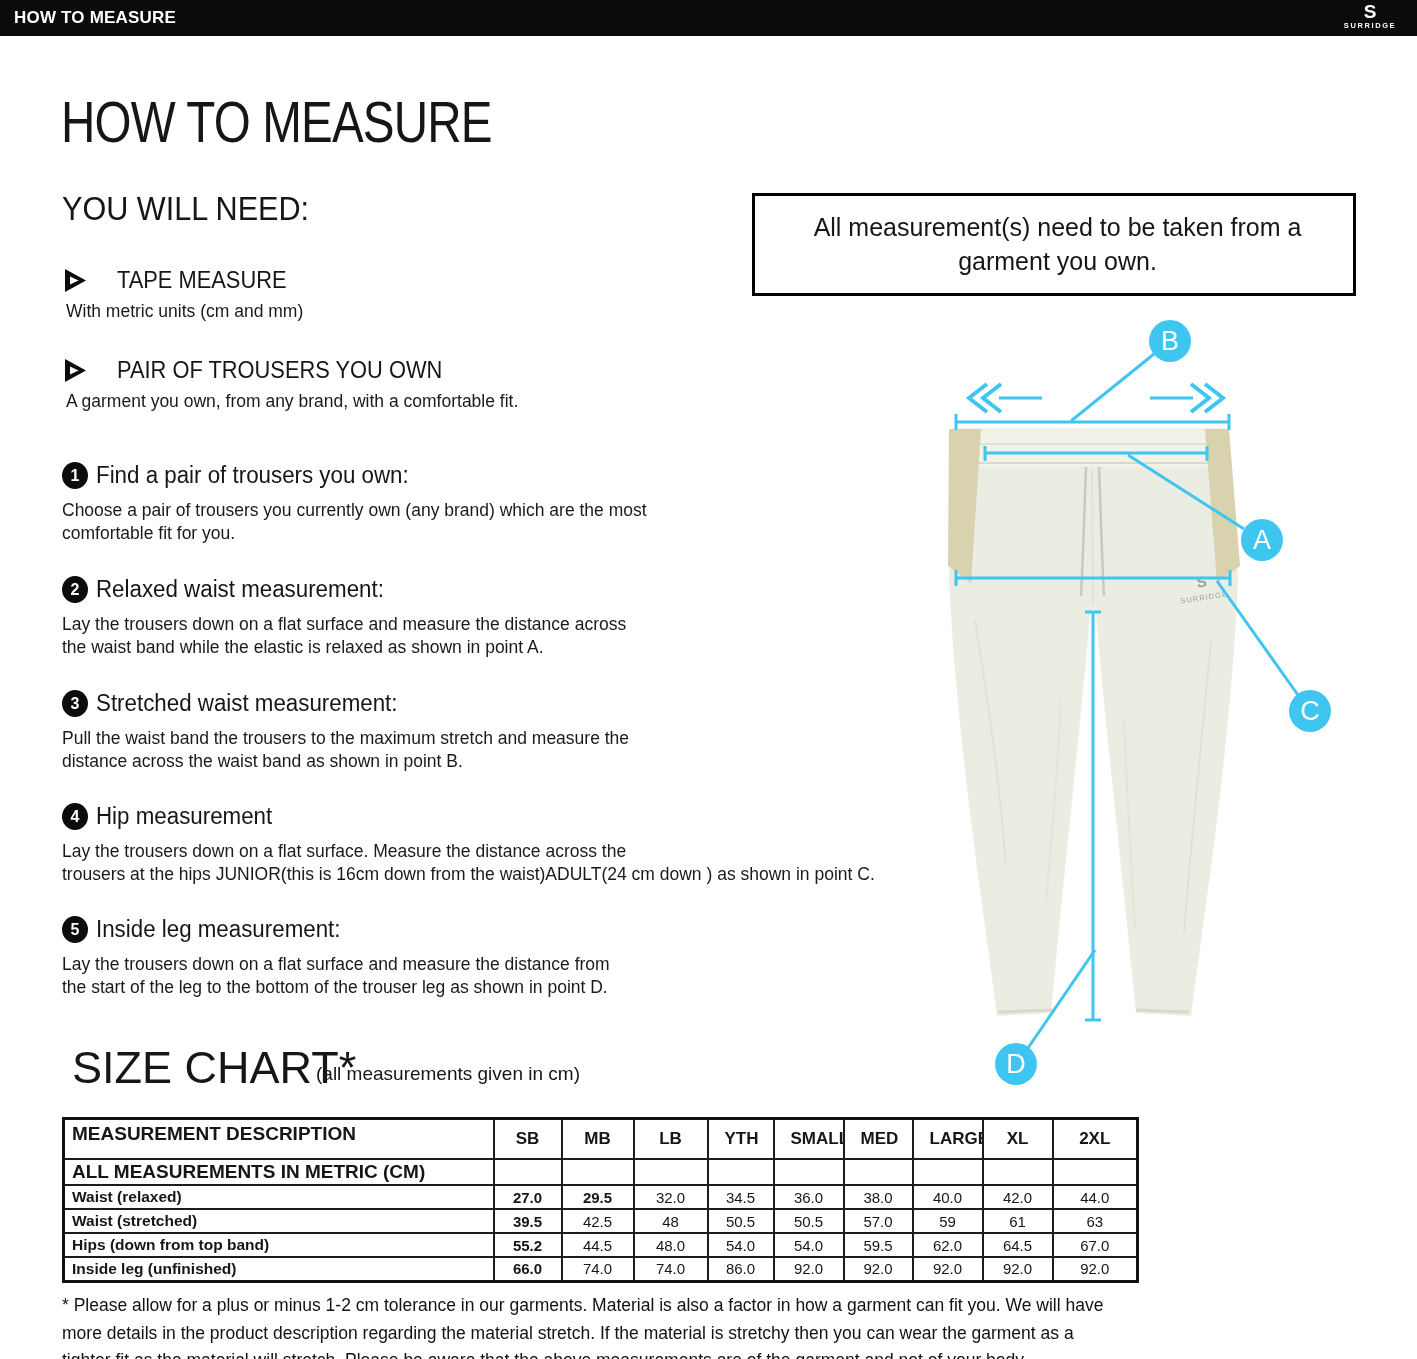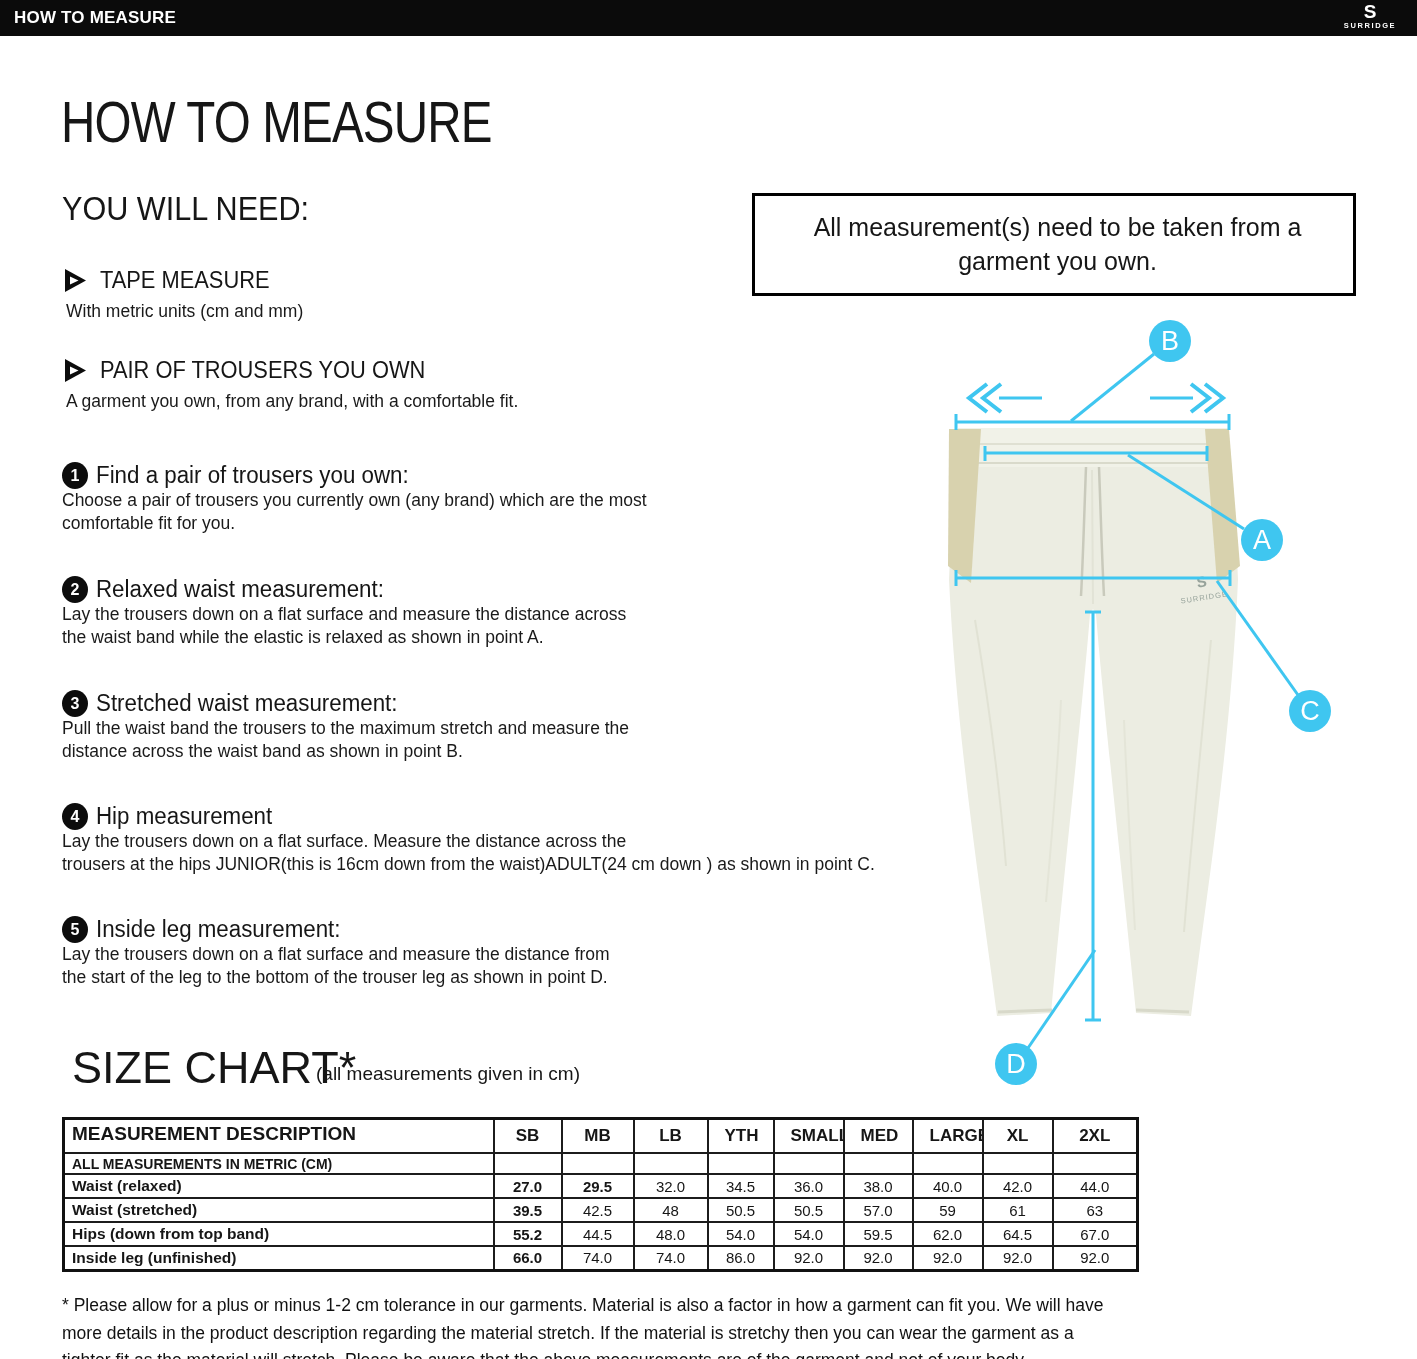--- a/index.html
+++ b/index.html
@@ -15,45 +15,45 @@
   .brand{position:absolute;right:12px;top:2px;width:70px;text-align:center;color:#fff;line-height:1;}
   .brand-s{font-size:19px;font-weight:800;display:block;}
   .brand-name{font-size:7.5px;font-weight:700;letter-spacing:1.6px;display:block;margin-top:1px;}
   
   .page-title{position:absolute;left:61px;top:88px;font-size:58px;font-weight:400;letter-spacing:-1px;
     transform:scaleX(.82);transform-origin:left top;white-space:nowrap;margin:0;}
   .ywn-heading{position:absolute;left:62px;top:189px;font-size:34px;font-weight:400;
     transform:scaleX(.9);transform-origin:left top;white-space:nowrap;}
   
   .need-item{position:absolute;left:62px;}
-  .need-item .head{display:flex;align-items:center;gap:11px;}
+  .need-item .head{display:flex;align-items:center;gap:28px;}
   .need-title{font-size:23px;font-weight:400;transform:scaleX(.95);transform-origin:left center;white-space:nowrap;}
   .need-sub{font-size:17.5px;margin-top:7px;margin-left:4px;color:#1a1a1a;}
   .tri-icon{width:27px;height:27px;flex:0 0 27px;}
   
   .note-box{position:absolute;left:752px;top:193px;width:604px;height:103px;border:3px solid #000;box-sizing:border-box;}
   .note-text{font-size:25px;line-height:34px;padding:14px 10px 0 17px;white-space:pre-line;text-align:center;}
   
   .step{position:absolute;left:62px;width:860px;}
   .step-head{display:flex;align-items:center;gap:8px;}
   .step-num{width:26px;height:27px;border-radius:50%;background:#0c0c0c;color:#fff;font-size:16px;font-weight:700;
     display:flex;align-items:center;justify-content:center;flex:0 0 26px;}
   .step-title{font-size:23.5px;font-weight:400;transform:scaleX(.95);transform-origin:left center;white-space:nowrap;}
-  .step-body{font-size:17.5px;line-height:23px;white-space:pre-line;color:#1a1a1a;}
+  .step-body{font-size:17.5px;line-height:23px;margin-top:10px;white-space:pre-line;color:#1a1a1a;}
   
   .size-chart-title{position:absolute;left:72px;top:1042px;font-size:45px;font-weight:400;white-space:nowrap;}
   .size-chart-sub{position:absolute;left:316px;top:1063px;font-size:19px;font-weight:400;}
   table.size-chart{position:absolute;left:62px;top:1117px;border-collapse:collapse;table-layout:fixed;width:1074px;}
   table.size-chart th,table.size-chart td{border:2px solid #1c1c1c;box-sizing:border-box;overflow:hidden;}
   table.size-chart{border:3px solid #111;}
-  th.desc{ text-align:left;padding:3px 0 7px 7px;font-size:19px;}
+  th.desc{ text-align:left;padding:3px 0 13px 7px;font-size:19px;}
   th.size-col{font-size:17px;padding:3px 16px;}
   tr.header-row{height:34px;}
   tr.metric-row{height:21px;}
-  tr.metric-row td{font-size:14px;font-weight:700;text-align:left;padding-left:7px;}
+  tr.metric-row td{font-size:19px;font-weight:700;text-align:left;padding-left:7px;}
   tr.data-row{height:24px;}
   tr.data-row td.label{font-size:15.5px;font-weight:700;text-align:left;padding-left:7px;}
   tr.data-row td.val{font-size:15px;text-align:center;}
   tr.data-row td.val.b{font-weight:700;}
   
   .footnote{position:absolute;left:62px;top:1292px;width:1356px;font-size:17.5px;line-height:27.5px;white-space:pre-line;color:#121212;}
   
   .diagram{position:absolute;left:930px;top:310px;width:470px;height:790px;}
   .ann{stroke:var(--accent,#3fc6f0);stroke-width:3;fill:none;}
   .ann-thick{stroke:var(--accent,#3fc6f0);stroke-width:4;fill:none;}

